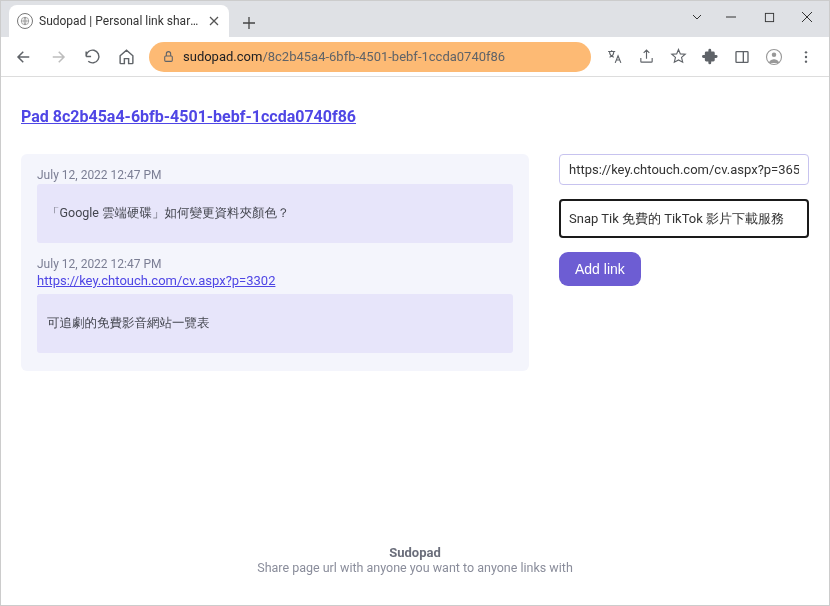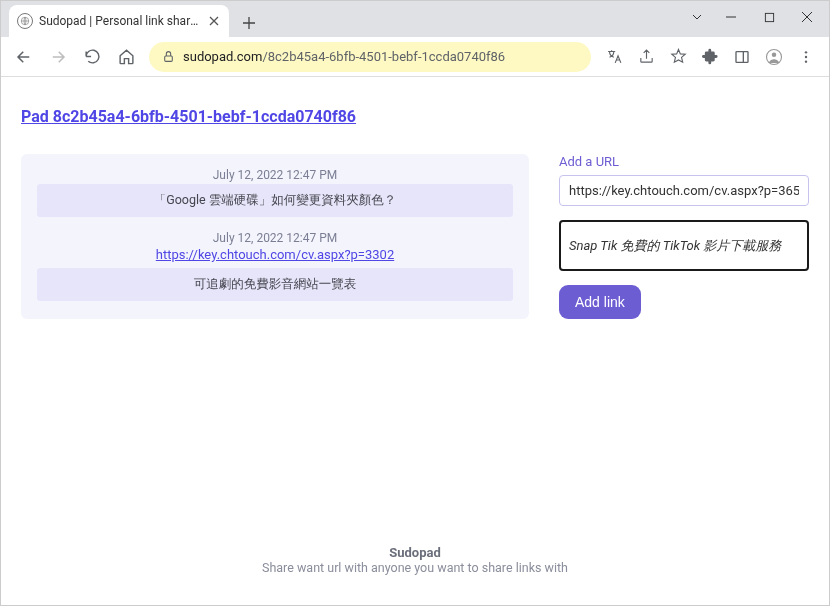--- a/index.html
+++ b/index.html
@@ -15,42 +15,42 @@
   .newtab { width: 28px; height: 28px; display:flex; align-items:center; justify-content:center; margin-left:6px; color:#444; font-size:18px; margin-top:4px; }
   .window-controls { position:absolute; right:4px; top:2px; display:flex; gap: 2px; align-items:center; }
   .window-controls .wc { width: 36px; height: 28px; display:flex; align-items:center; justify-content:center; }
   .window-controls .dropdown { width:28px; height:28px; display:flex; align-items:center; justify-content:center; }
   .wc svg, .dropdown svg { stroke:#333; stroke-width:1; fill:none; }
 
   
   .toolbar { height: 40px; background:#fff; border-bottom: 1px solid #ddd; display:flex; align-items:center; padding: 0 8px; gap:4px; }
   .tbtn { width: 30px; height:30px; display:flex; align-items:center; justify-content:center; color:#5f6368; border-radius:50%; }
   .tbtn.disabled { color:#bdbdbd; }
-  .omnibox { flex:1; height:30px; background:#fef9c3; border-radius:15px; display:flex; align-items:center; padding:0 12px; gap:8px; color:#5f6368; font-size:13px; margin: 0 4px; }
+  .omnibox { flex:1; height:30px; background:#fdba74; border-radius:15px; display:flex; align-items:center; padding:0 12px; gap:8px; color:#5f6368; font-size:13px; margin: 0 4px; }
   .omnibox .lock { width:14px; height:14px; display:flex; align-items:center; justify-content:center; }
   .omnibox .urltext { flex:1; color:#202124; white-space:nowrap; overflow:hidden; }
   .omnibox .urltext .domain { color:#202124; }
   .omnibox .urltext .path { color:#5f6368; }
   .right-icons { display:flex; align-items:center; gap:2px; }
   .right-icons .tbtn { width:30px; }
 
   
   .page { padding: 30px 20px 0 20px; height: calc(100% - 76px); overflow:auto; display:flex; flex-direction:column; }
   .pad-title { color:#4f46e5; font-size:16px; font-weight:700; text-decoration:underline; margin-bottom:28px; }
   .content-row { display:flex; gap:30px; align-items:flex-start; }
-  .left-col { flex:1; background:#f4f5fc; border-radius:6px; padding:14px 16px 18px 16px;text-align:center; }
+  .left-col { flex:1; background:#f4f5fc; border-radius:6px; padding:14px 16px 18px 16px; }
   .entry { margin-bottom:14px; }
   .entry:last-child { margin-bottom:0; }
   .entry-time { color:#7b7e94; font-size:12px; margin-bottom:2px; }
   .entry-link { color:#4f46e5; font-size:13px; text-decoration:underline; cursor:pointer; display:inline-block; margin-bottom:6px; }
-  .entry-note { background:#e7e5fa; color:#44464f; font-size:12.5px; padding:8px 10px; border-radius:3px; }
+  .entry-note { background:#e7e5fa; color:#44464f; font-size:12.5px; padding:21px 10px; border-radius:3px; }
   .right-col { width:250px; }
   .form-label { color:#6d5dd3; font-size:13px; margin-bottom:6px; display:block; }
   .field { width:100%; border:1px solid #c7c3ef; border-radius:4px; padding:7px 9px; font-size:13px; color:#333; font-family:inherit; margin-bottom:14px; outline:none; }
-  .field.focused { border:2px solid #1a1a1a; padding:16px 8px;font-style:italic; }
+  .field.focused { border:2px solid #1a1a1a; padding:10px 8px; }
   .add-btn { background:#6d5dd3; color:#fff; border:none; border-radius:9px; padding:9px 16px; font-size:14px; font-weight:500; cursor:pointer; margin-bottom:18px; }
   .create-link { color:#6d5dd3; font-size:13px; cursor:pointer; }
   
   .footer { text-align:center; margin-top:auto; padding: 40px 0 30px 0; }
   .footer-title { font-weight:700; color:#6b6e7b; font-size:13px; margin-bottom:0; }
   .footer-sub { color:#8a8d9b; font-size:12.5px; }
 
   svg { display:block; }
 </style>
 </head>
@@ -186,26 +186,25 @@
         <div class="entry-note">「Google 雲端硬碟」如何變更資料夾顏色？</div>
       </div>
       <div class="entry">
         <div class="entry-time">July 12, 2022 12:47 PM</div>
         <a class="entry-link">https://key.chtouch.com/cv.aspx?p=3302</a>
         <div class="entry-note">可追劇的免費影音網站一覽表</div>
       </div>
     </div>
 
     <div class="right-col">
-      <label class="form-label">Add a URL</label>
       <input class="field" value="https://key.chtouch.com/cv.aspx?p=3656" style="">
       
       <input class="field focused" value="Snap Tik 免費的 TikTok 影片下載服務" style="">
       
       <button class="add-btn">Add link</button>
     </div>
   </div>
 
   <div class="footer">
     <div class="footer-title">Sudopad</div>
-    <div class="footer-sub">Share want url with anyone you want to share links with</div>
+    <div class="footer-sub">Share page url with anyone you want to anyone links with</div>
   </div>
 </div>
 
 </body></html>

